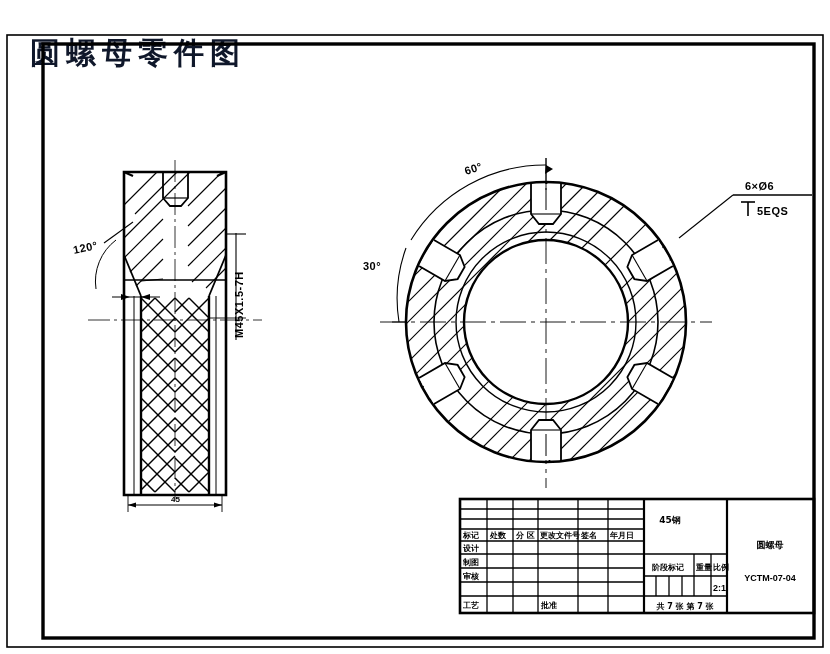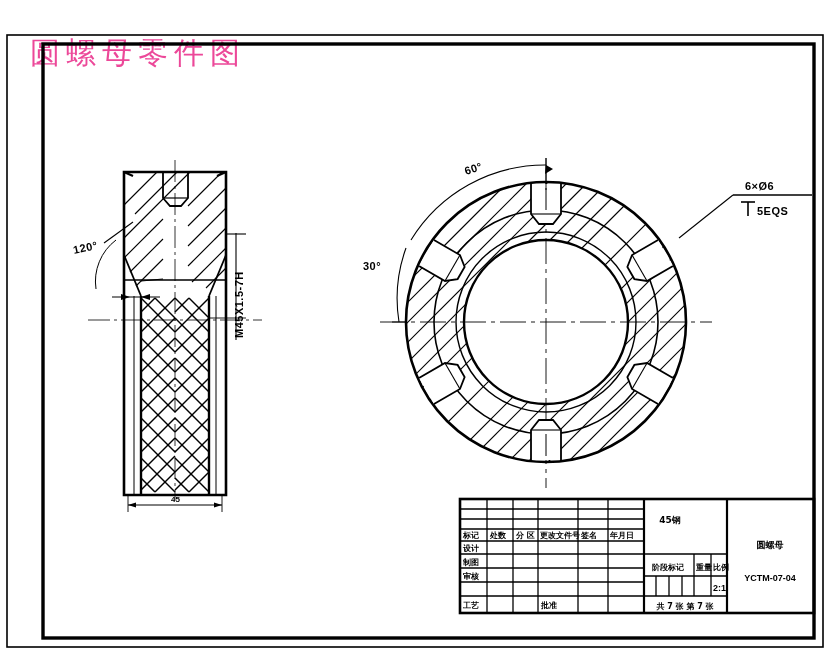--- a/index.html
+++ b/index.html
@@ -22,22 +22,22 @@
     width: 830px;
     height: 654px;
   }
   .ttl {
     position: absolute;
     left: 30px;
     top: 38px;
     font-family: "DejaVu Sans", sans-serif;
     font-size: 30px;
     letter-spacing: 6px;
-    color: #ec4899;
-    font-weight: 400;
+    color: #0f172a;
+    font-weight: 700;
     white-space: nowrap;
     line-height: 1;
   }
   text {
     font-family: "Liberation Sans", sans-serif;
     fill: #000;
   }
   .dimtxt { font-size: 11px; font-weight: bold; letter-spacing: 0.5px; }
   .cjk { font-family: "DejaVu Sans", sans-serif; font-size: 8px; font-weight: bold; }
   .cjk9 { font-family: "DejaVu Sans", sans-serif; font-size: 9px; font-weight: bold; }

